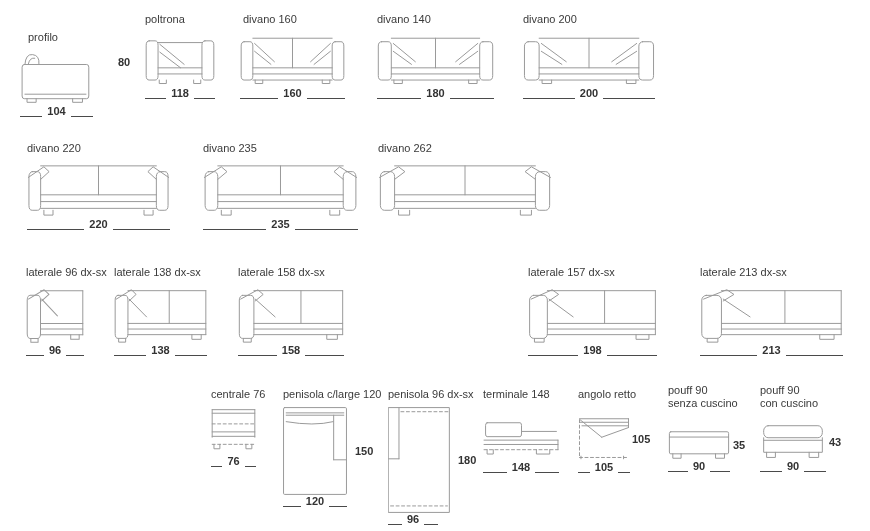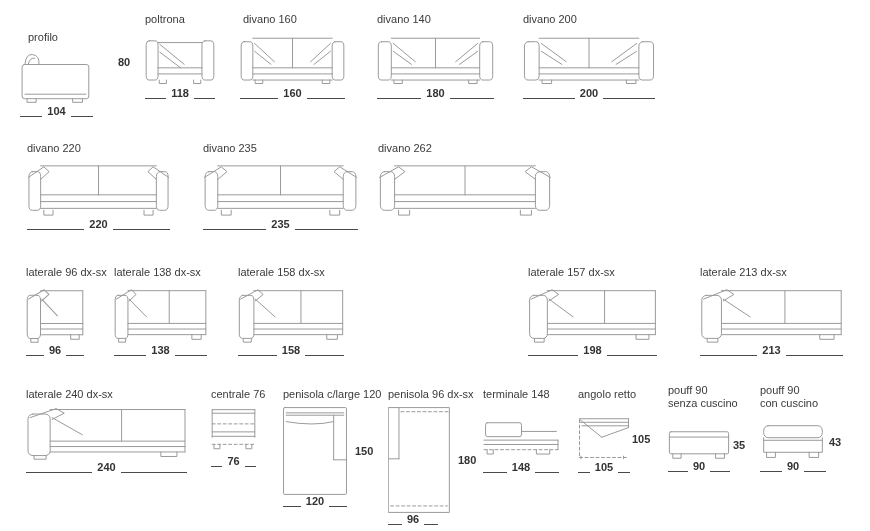--- a/index.html
+++ b/index.html
@@ -313,31 +313,20 @@
   <svg class="drw" width="143" height="58" viewBox="0 0 160 62" preserveAspectRatio="none">
         <use href="#g-lateral"></use>
       </svg>
   <div class="hdim">
         <i class="ln"></i>
         <b class="val">213</b>
         <i class="ln"></i>
       </div>
 </div>
 
-<div class="item" style="left:26px;top:388px;width:161px">
-  <div class="lbl">laterale 240 dx-sx</div>
-  <svg class="drw" style="margin-top:4px" width="161" height="56" viewBox="0 0 160 62" preserveAspectRatio="none">
-        <use href="#g-lateral"></use>
-      </svg>
-  <div class="hdim">
-        <i class="ln"></i>
-        <b class="val">240</b>
-        <i class="ln"></i>
-      </div>
-</div>
 
 <div class="item" style="left:211px;top:388px;width:45px">
   <div class="lbl">centrale 76</div>
   <svg class="drw" style="margin-top:6px" width="45" height="48" viewBox="0 0 76 54" preserveAspectRatio="none">
         <use href="#g-centrale"></use>
       </svg>
   <div class="hdim">
         <i class="ln"></i>
         <b class="val">76</b>
         <i class="ln"></i>

